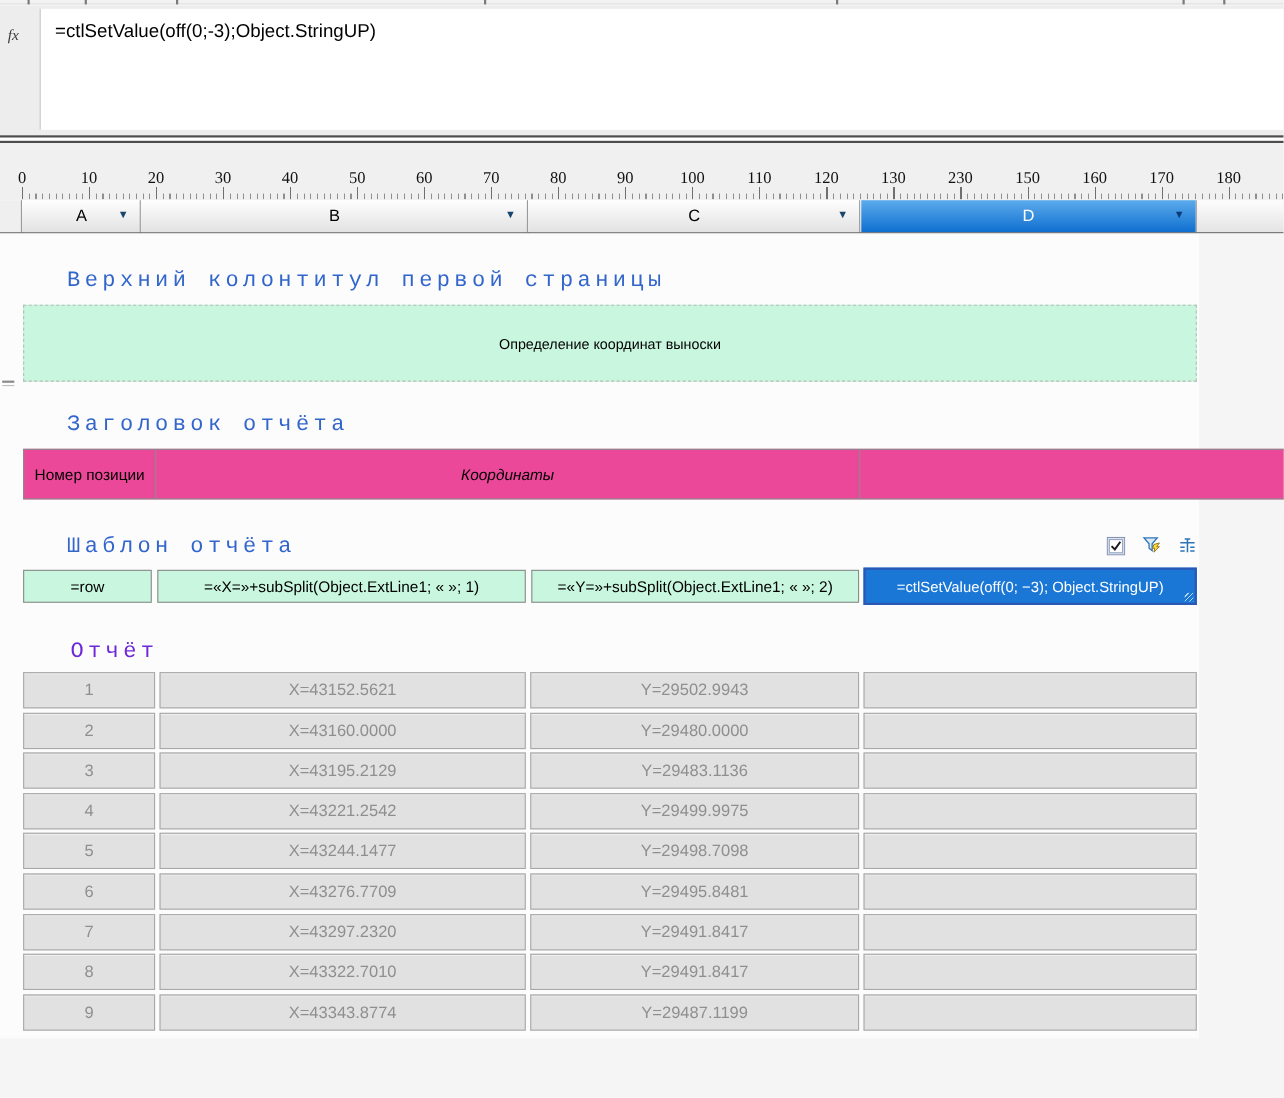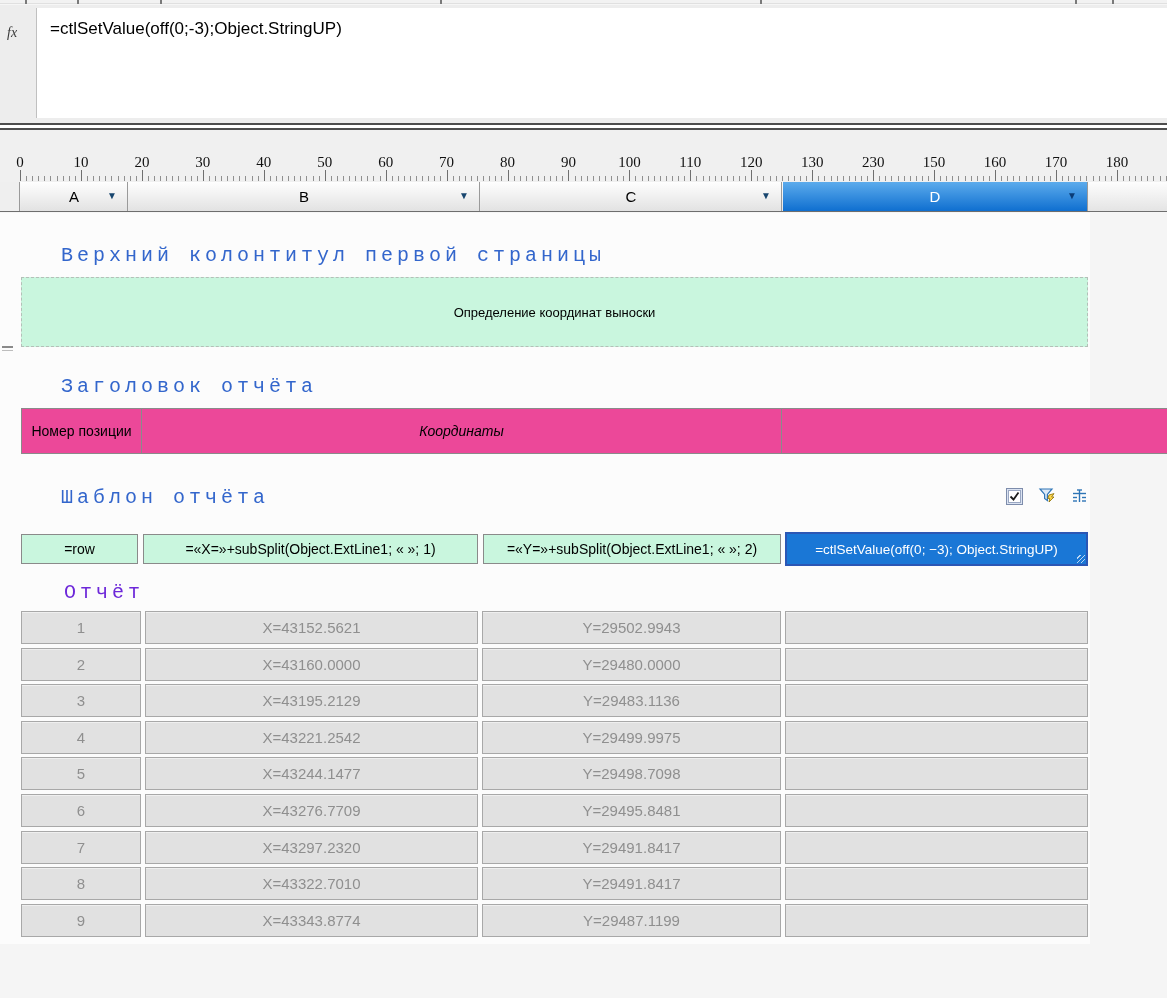--- a/index.html
+++ b/index.html
@@ -60,21 +60,21 @@
   .hdr-cell { position:absolute; top:0; height:44px; display:flex; align-items:center; justify-content:center; font-size:14px; color:#000; }
   .hc0 { left:0; width:120px; border-right:1px solid #8a8a8a; }
   .hc1 { left:120px; width:640px; border-right:1px solid #8a8a8a;font-style:italic; }
   .hc2 { left:760px; width:305px; }
 
   
   .tpl-icons { position:absolute; left:990px; top:273px; width:98px; height:20px; display:flex; gap:15px; align-items:center; justify-content:flex-end; }
   .tpl-icons svg { display:block; }
 
   
-  .tpl-row { position:absolute; left:0; top:321px; width:1090px; height:40px; }
+  .tpl-row { position:absolute; left:0; top:305px; width:1090px; height:40px; }
   .tpl-cell { position:absolute; top:0; height:30px; background:#c9f6de; border:1px solid #8a8a8a;
     display:flex; align-items:center; justify-content:center; font-size:14px; color:#000; white-space:nowrap; }
   .tc0 { left:21px;  width:117px; }
   .tc1 { left:143px; width:335px; }
   .tc2 { left:483px; width:298px; }
   .tpl-cell.sel { left:785px; width:303px; top:-2px; height:34px; background:#1a77d6; border:2px solid #2b57b5; color:#ffffff; font-size:13.5px; }
   .tpl-cell.sel .grip { position:absolute; right:1px; bottom:1px; width:8px; height:8px;
     background:repeating-linear-gradient(135deg, transparent 0 2px, #bcd6f2 2px 3px); }
 
   

